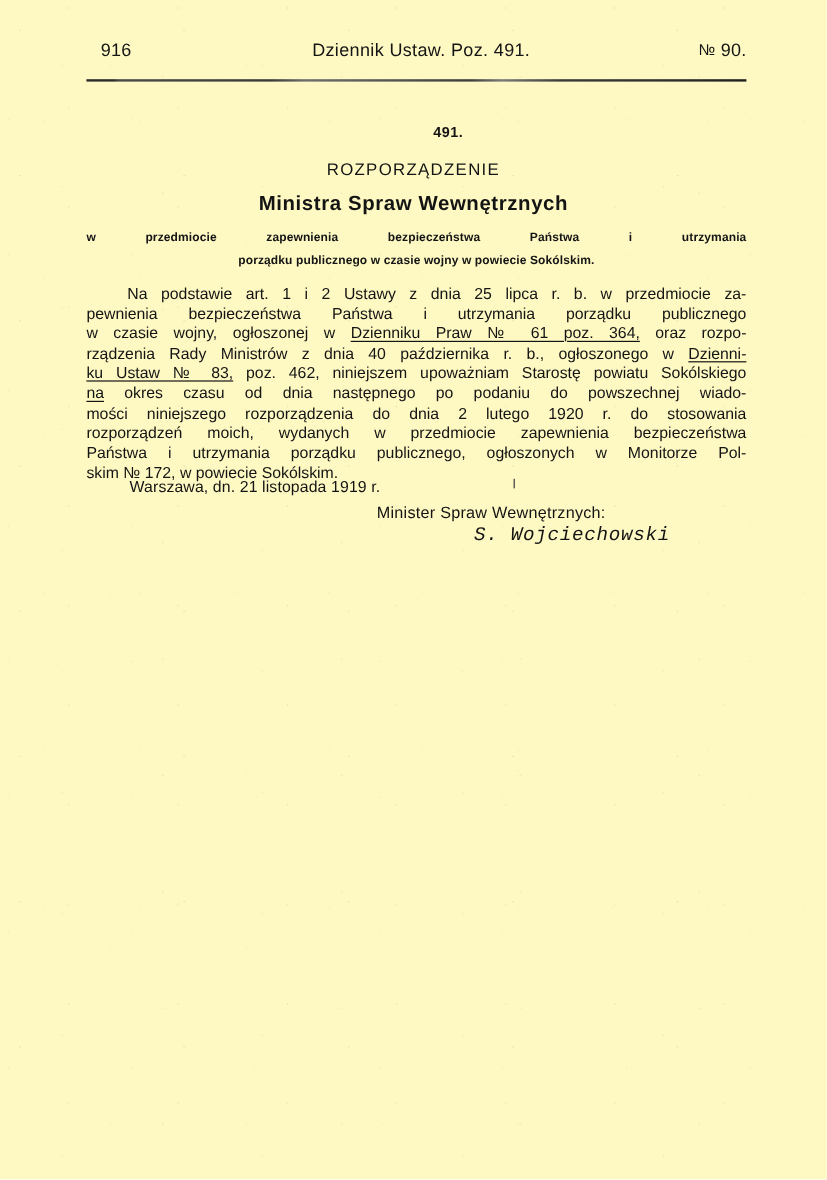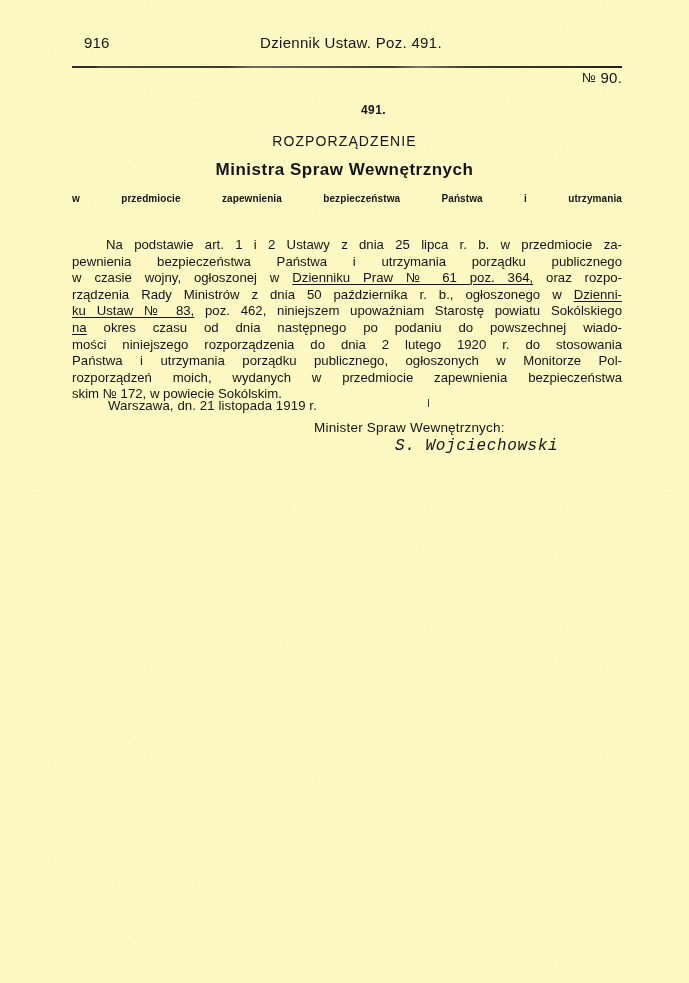--- a/index.html
+++ b/index.html
@@ -60,21 +60,20 @@
     font-size: 15px;
     letter-spacing: .3px;
     text-indent: 8px;
   }
   .runhead .issue-no {
     position: absolute;
     right: 0;
     top: 0;
     font-size: 15px;
     letter-spacing: .2px;
-    margin-top: 35px;
   }
   .numero {
     font-size: 13px;
     position: relative;
     top: -1px;
   }
 
   .rule {
     position: absolute;
     top: 66px;
@@ -222,32 +221,33 @@
   </div>
 
   <div class="rule"></div>
 
   <div class="act-number">491.</div>
   <div class="doc-type">ROZPORZĄDZENIE</div>
   <div class="authority">Ministra Spraw Wewnętrznych</div>
 
   <div class="subject">
     <span class="l1">w przedmiocie zapewnienia bezpieczeństwa Państwa i utrzymania</span>
+    <span class="l2">porządku publicznego w czasie wojny w powiecie Sokólskim.</span>
   </div>
 
   <div class="body" id="body-text">
       <span class="ln first"><span class="ind"></span><span>Na podstawie art. 1 i 2 Ustawy z dnia 25 lipca r. b. w przedmiocie za-</span></span>
       <span class="ln"><span>pewnienia bezpieczeństwa Państwa i utrzymania porządku publicznego</span></span>
       <span class="ln"><span>w czasie wojny, ogłoszonej w </span><span class="u">Dzienniku Praw № 61 poz. 364,</span><span> oraz rozpo-</span></span>
-      <span class="ln"><span>rządzenia Rady Ministrów z dnia 50 października r. b., ogłoszonego w </span><span class="u">Dzienni-</span></span>
+      <span class="ln"><span>rządzenia Rady Ministrów z dnia 40 października r. b., ogłoszonego w </span><span class="u">Dzienni-</span></span>
       <span class="ln"><span class="u">ku Ustaw № 83,</span><span> poz. 462, niniejszem upoważniam Starostę powiatu Sokólskiego</span></span>
       <span class="ln"><span class="u">na</span><span> okres czasu od dnia następnego po podaniu do powszechnej wiado-</span></span>
       <span class="ln"><span>mości niniejszego rozporządzenia do dnia 2 lutego 1920 r. do stosowania</span></span>
+      <span class="ln"><span>rozporządzeń moich, wydanych w przedmiocie zapewnienia bezpieczeństwa</span></span>
       <span class="ln"><span>Państwa i utrzymania porządku publicznego, ogłoszonych w Monitorze Pol-</span></span>
-      <span class="ln"><span>rozporządzeń moich, wydanych w przedmiocie zapewnienia bezpieczeństwa</span></span>
       <span class="ln last"><span>skim № 172, w powiecie Sokólskim.</span></span>
     </div>
 
   <div class="place-date">Warszawa, dn. 21 listopada 1919 r.</div>
   <div class="stray-mark"></div>
   <div class="sig-title">Minister Spraw Wewnętrznych:</div>
   <div class="sig-name">S. Wojciechowski</div>
 
   <div class="grain"></div>
 </div>

